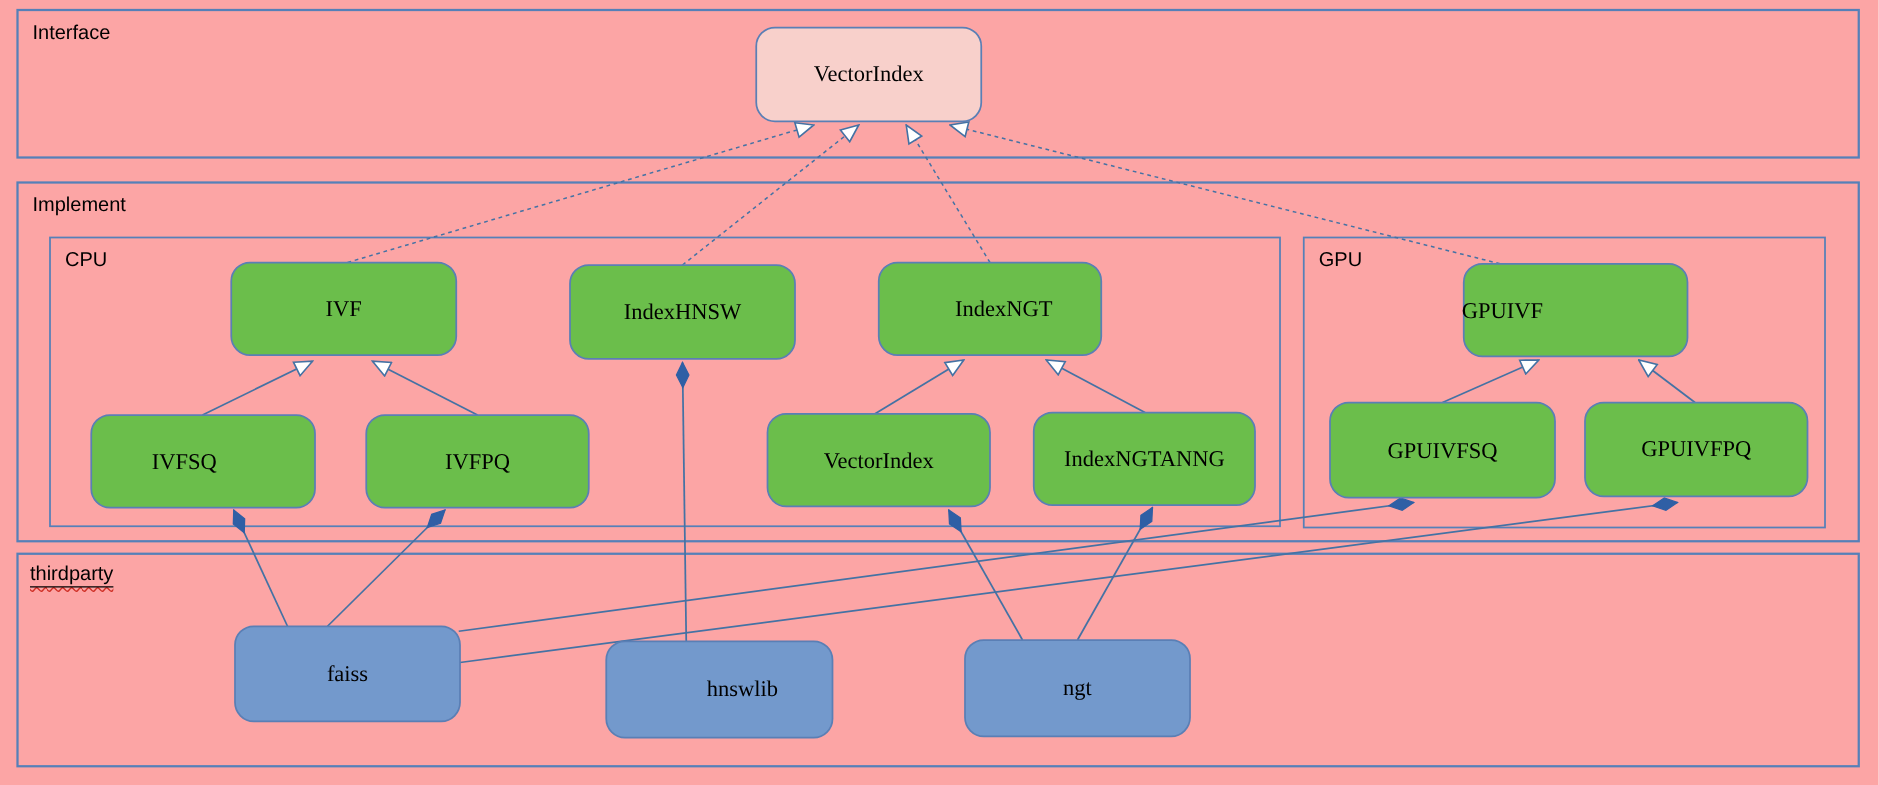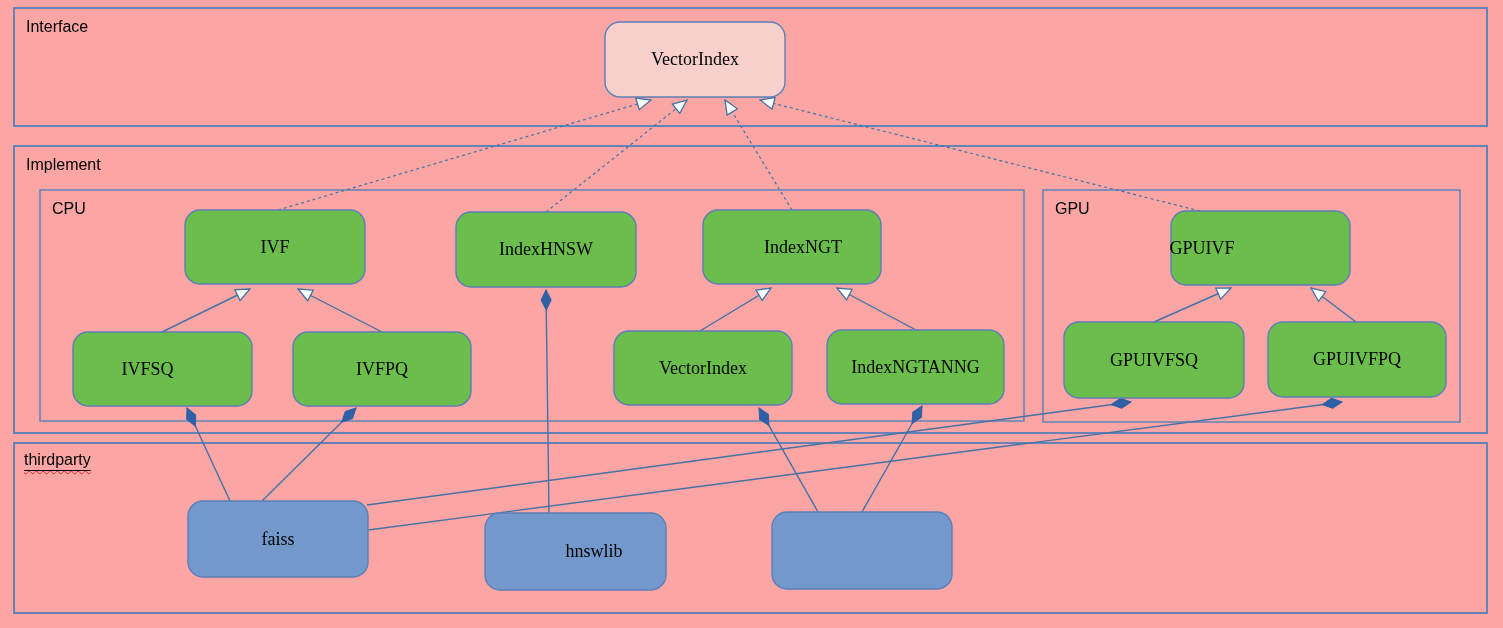--- a/index.html
+++ b/index.html
@@ -128,14 +128,15 @@
     <div class="node-label" style="left:703px;top:210px;width:200px;height:74px">IndexNGT</div>
     <div class="node-label" style="left:58px;top:332px;width:179px;height:74px">IVFSQ</div>
     <div class="node-label" style="left:293px;top:332px;width:178px;height:74px">IVFPQ</div>
     <div class="node-label" style="left:614px;top:331px;width:178px;height:74px">VectorIndex</div>
     <div class="node-label" style="left:827px;top:330px;width:177px;height:74px">IndexNGTANNG</div>
     <div class="node-label" style="left:1103px;top:211px;width:198px;height:74px">GPUIVF</div>
     <div class="node-label" style="left:1064px;top:322px;width:180px;height:76px">GPUIVFSQ</div>
     <div class="node-label" style="left:1268px;top:322px;width:178px;height:75px">GPUIVFPQ</div>
     <div class="node-label" style="left:188px;top:501px;width:180px;height:76px">faiss</div>
     <div class="node-label" style="left:485px;top:513px;width:218px;height:77px">hnswlib</div>
+    <div class="node-label" style="left:772px;top:512px;width:180px;height:77px">ngt</div>
   </div>
 </div>
 
 </body></html>

